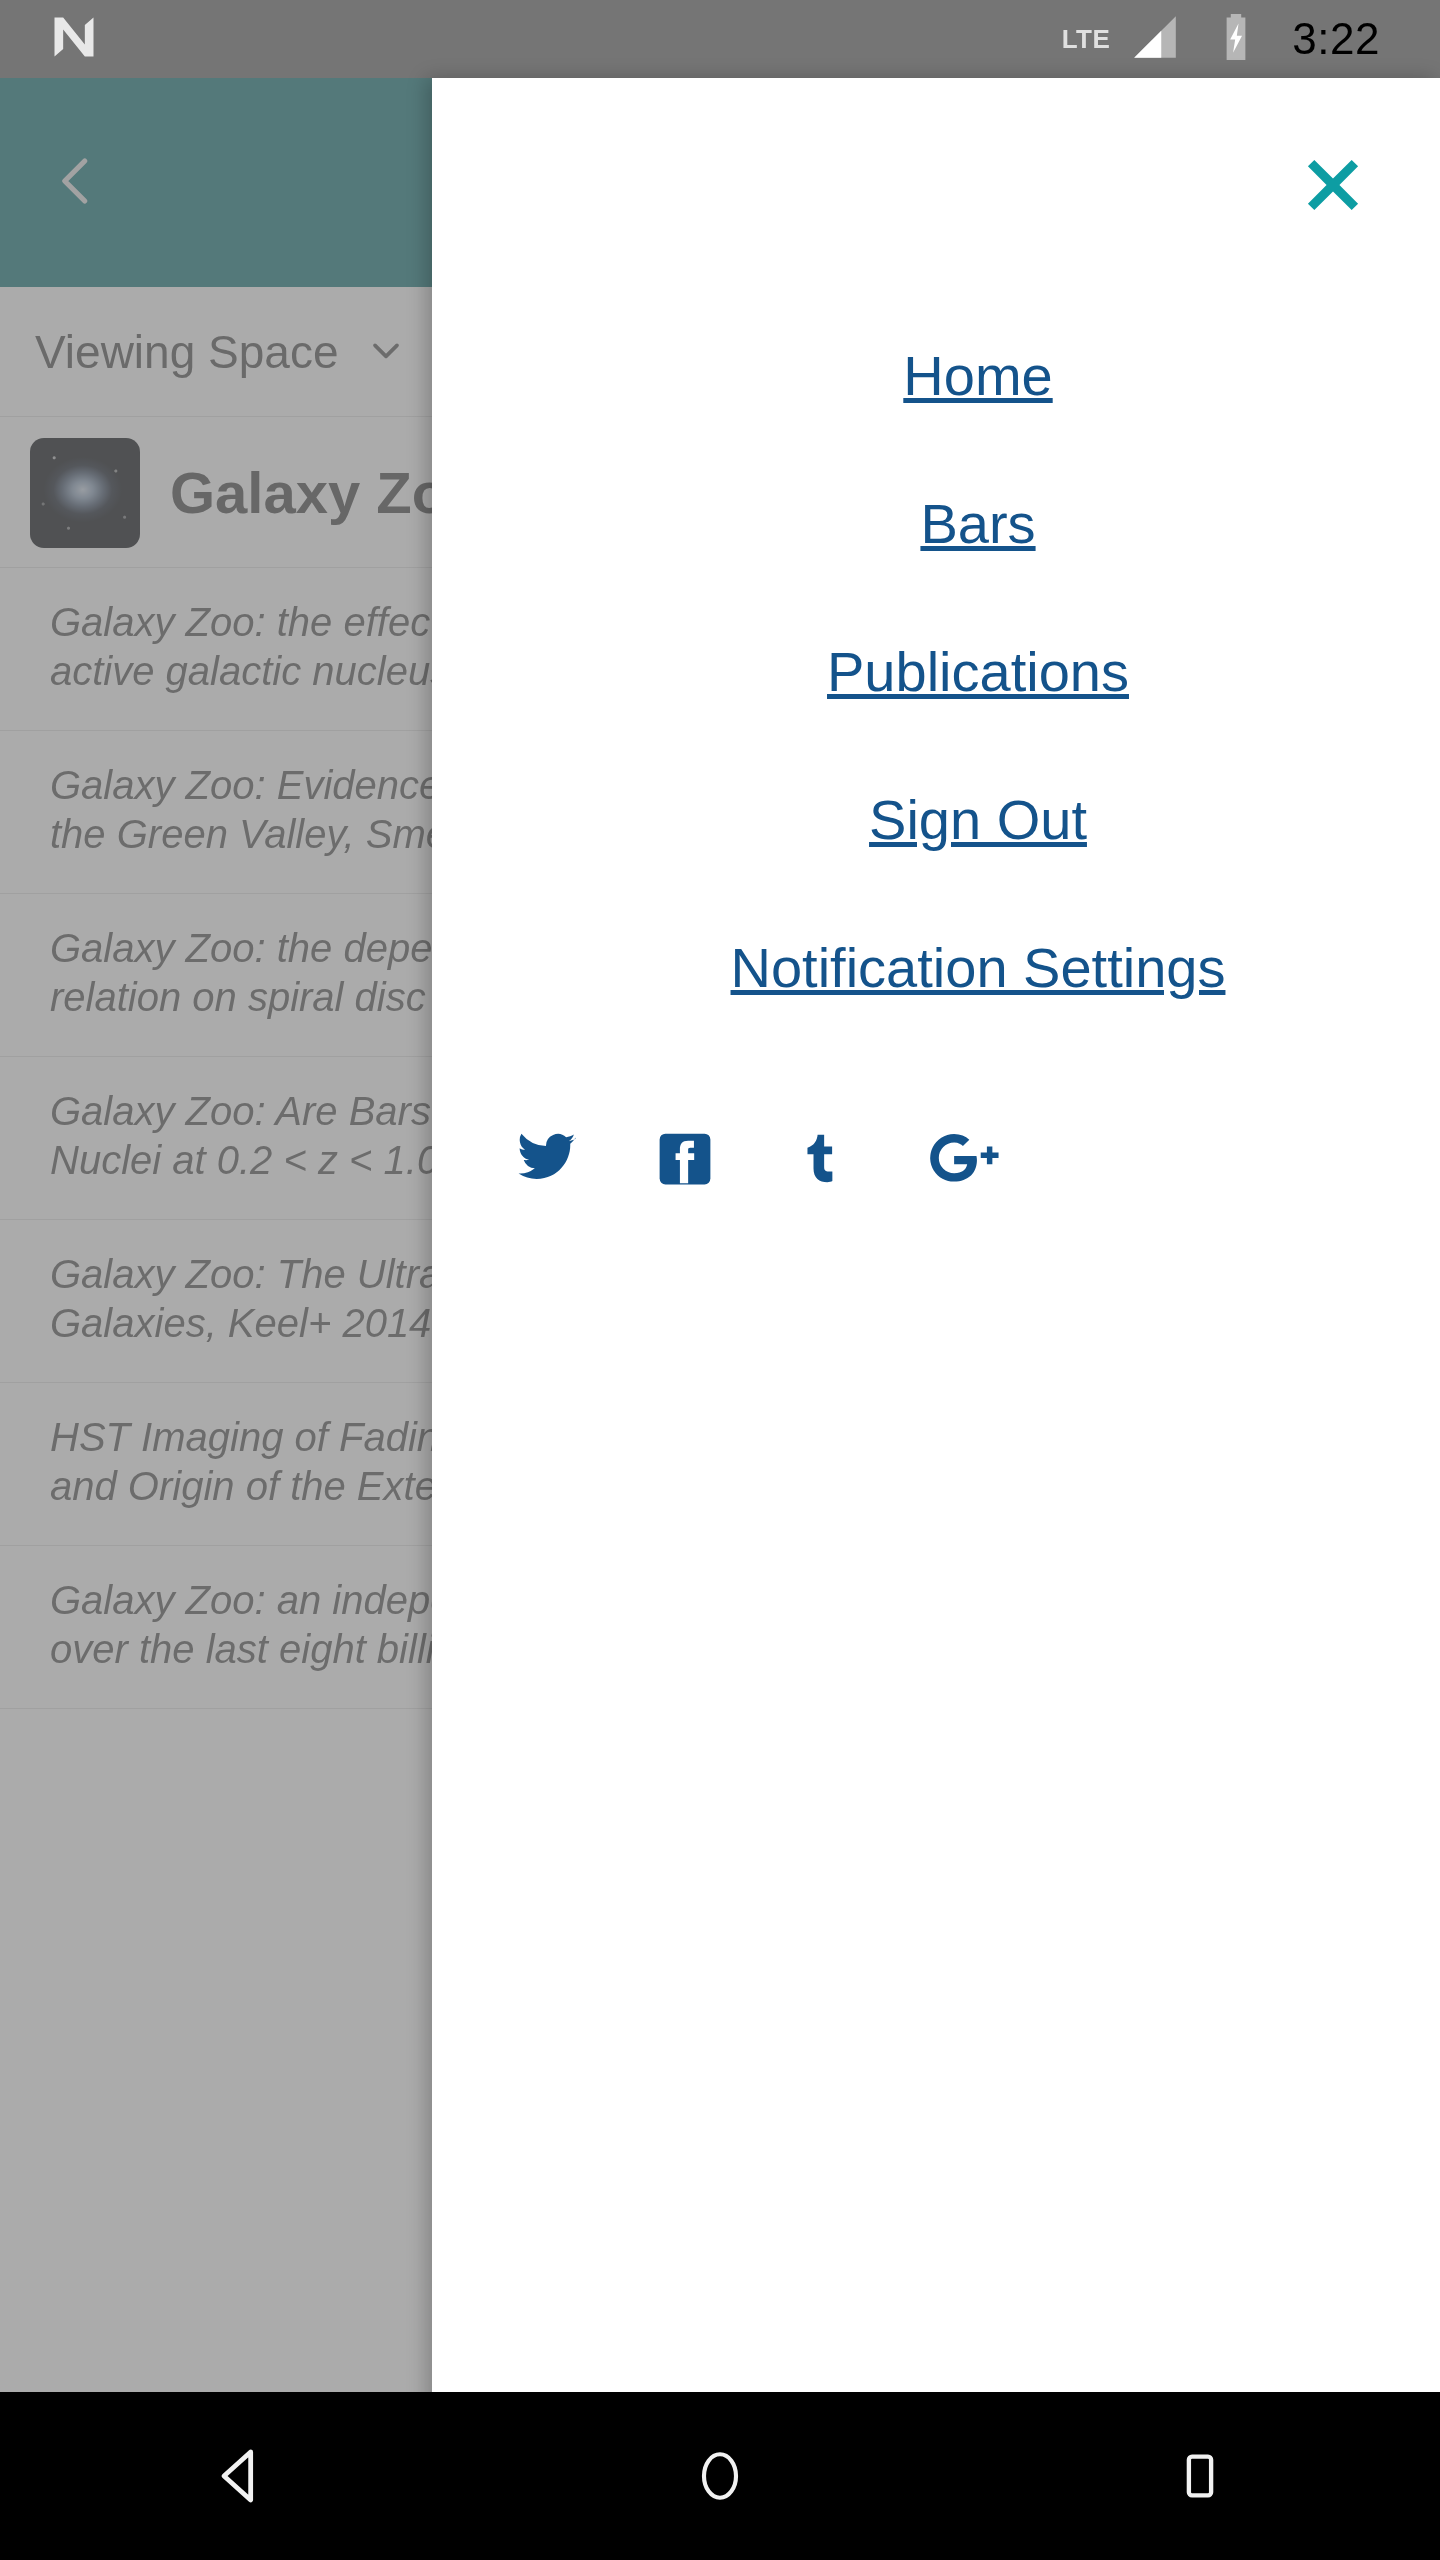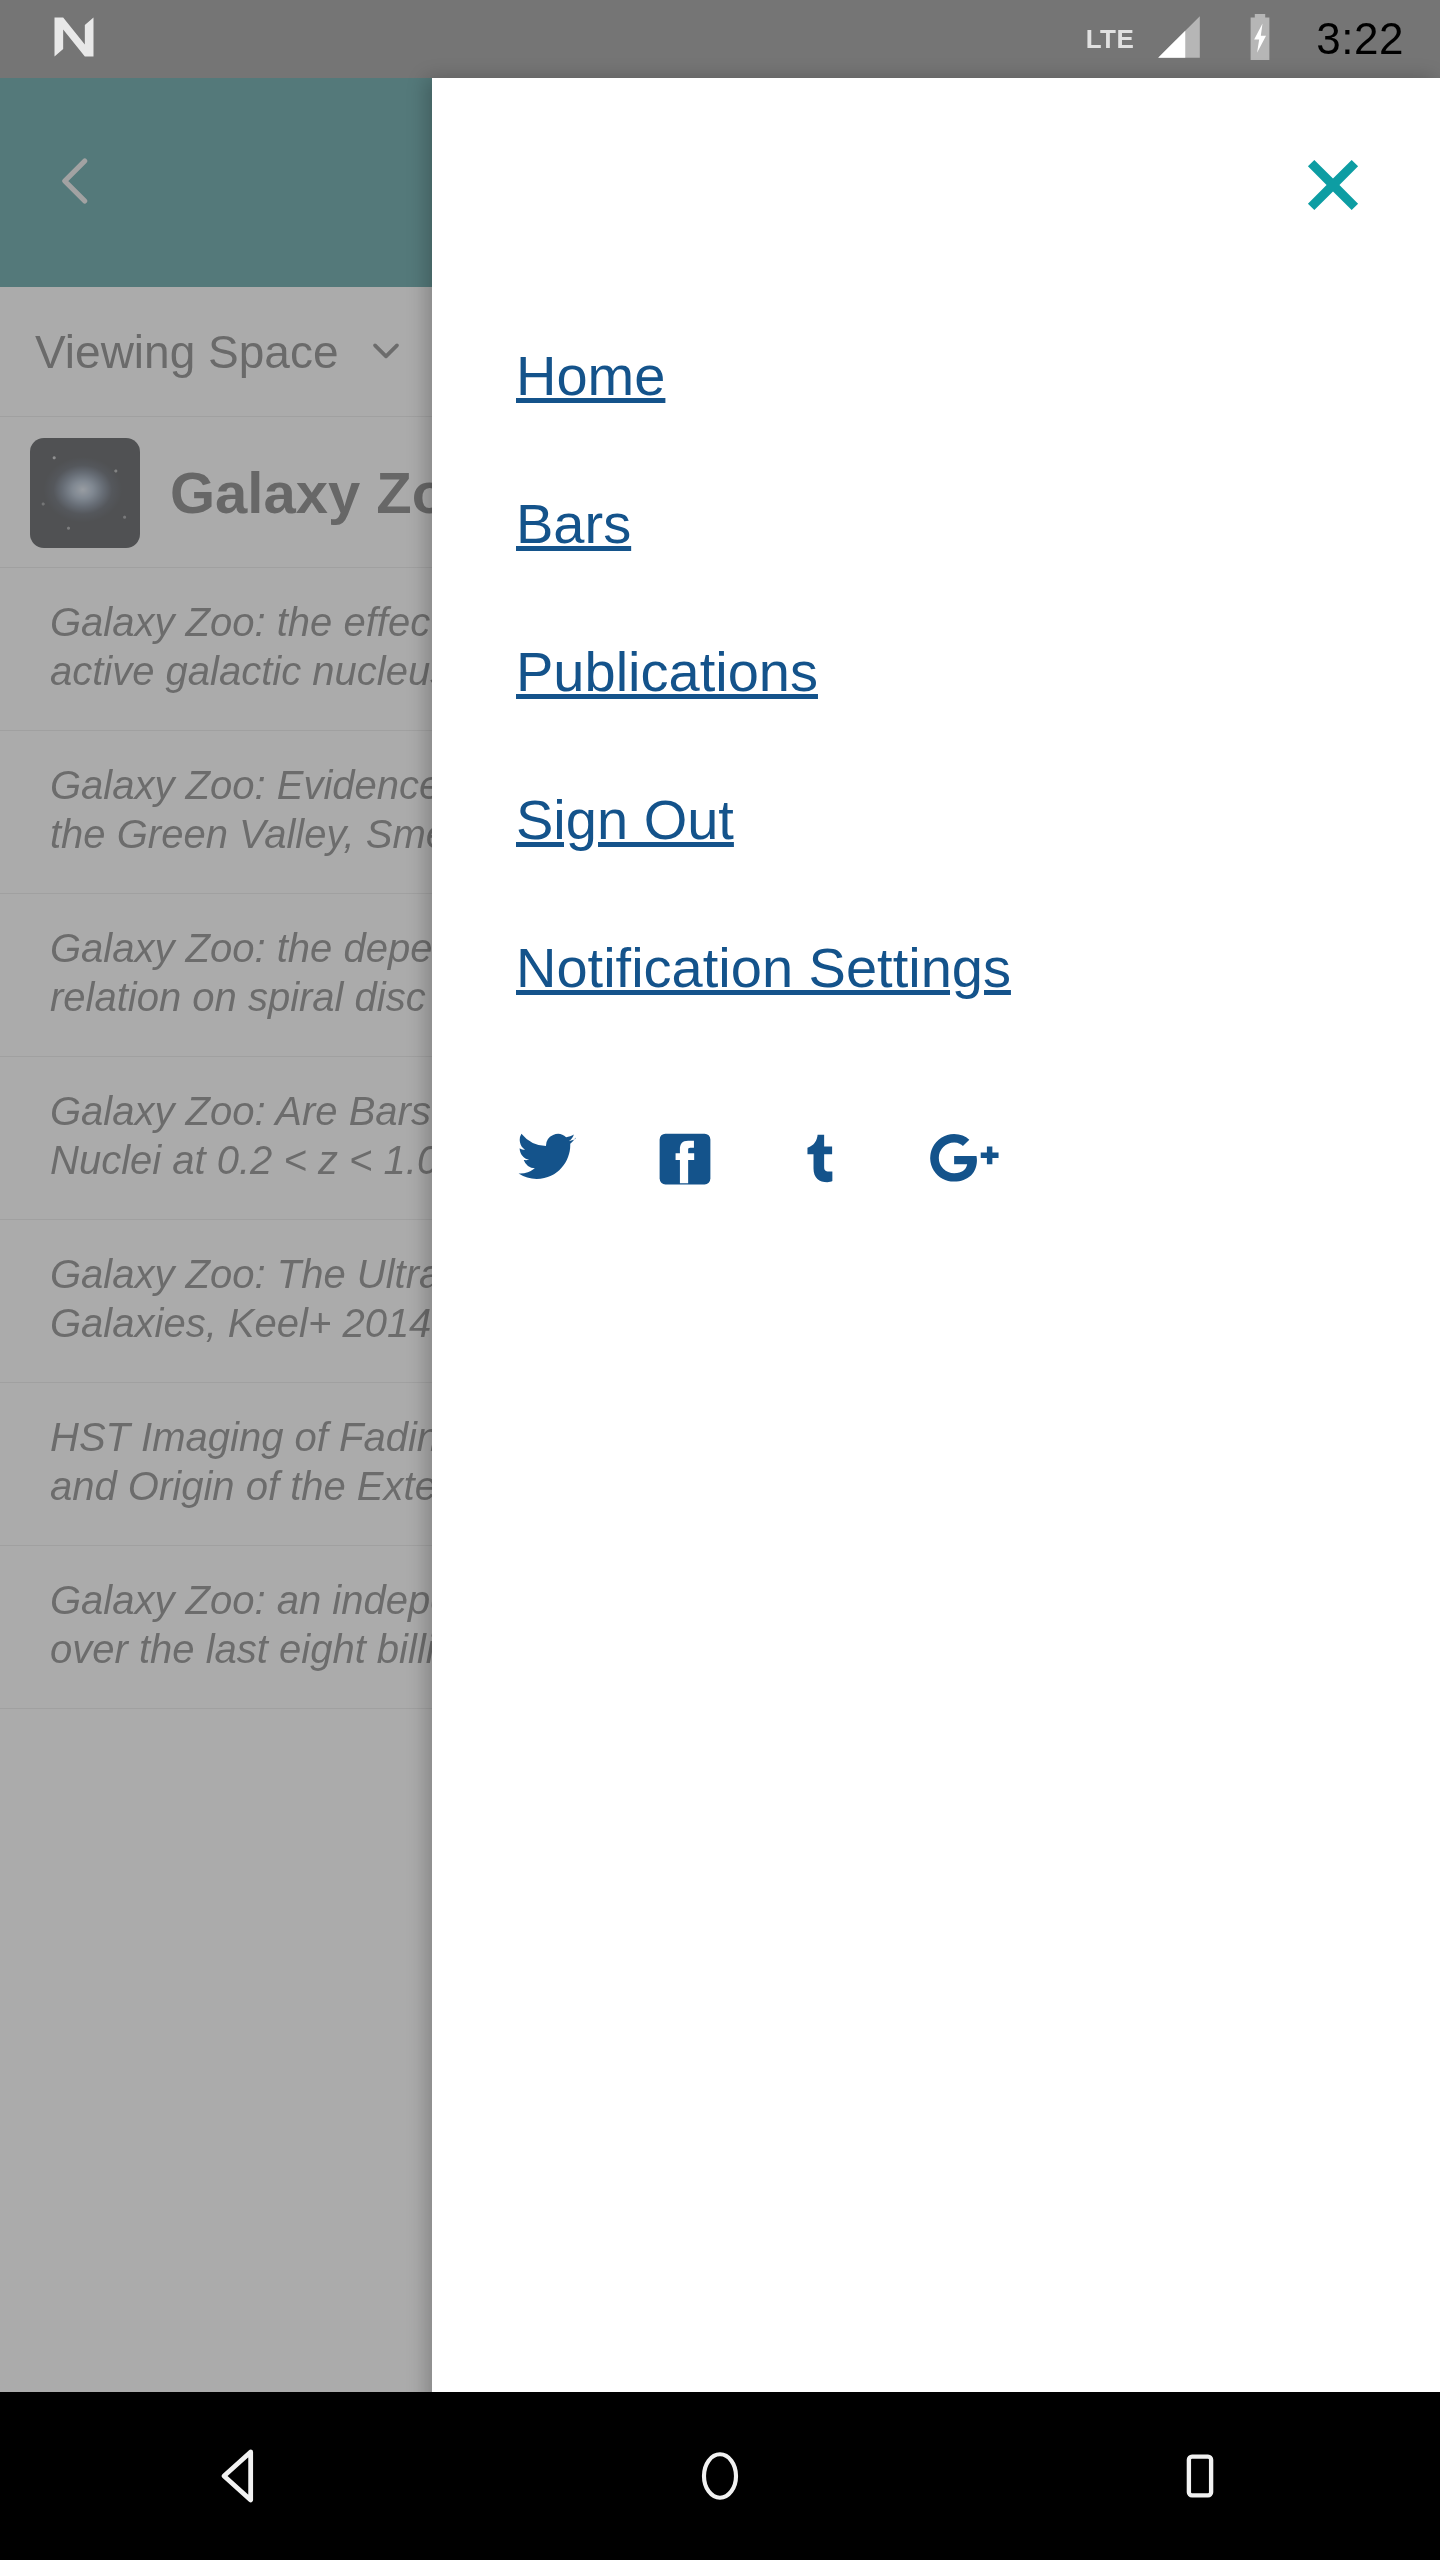--- a/index.html
+++ b/index.html
@@ -11,21 +11,21 @@
   }
   #screen { position:relative; width:1440px; height:2560px; background:#fff; overflow:hidden; }
 
   
   #statusbar {
     position:absolute; left:0; top:0; width:1440px; height:78px;
     background:#757575; display:flex; align-items:center;
   }
   #status-left { padding-left:48px; display:flex; align-items:center; }
   #status-right {
-    margin-left:auto; padding-right:36px;
+    margin-left:auto; padding-right:60px;
     display:flex; align-items:center; gap:34px;
   }
   .sb-icon { display:block; }
   #clock { color:#000000; font-size:44px; letter-spacing:0.5px; line-height:1; }
 
   
   #app-under { position:absolute; left:0; top:78px; width:1440px; height:2314px; background:#fff; }
   #appbar {
     position:absolute; left:0; top:0; width:1440px; height:209px;
     background:#1b7b7f; display:flex; align-items:center;
@@ -76,20 +76,21 @@
   #scrim {
     position:absolute; left:0; top:78px; width:1440px; height:2314px;
     background:rgba(120,120,120,0.62); pointer-events:none;
   }
 
   
   #drawer {
     position:absolute; left:432px; top:78px; width:1008px; height:2444px;
     background:#fff;
     box-shadow:-6px 0 18px rgba(0,0,0,0.22);
+    text-align:center;
   }
   #close-btn {
     position:absolute; right:62px; top:62px;
     width:90px; height:90px; display:flex; align-items:center; justify-content:center;
   }
   #menu { position:absolute; left:84px; top:270px; right:0; }
   .menu-item {
     display:block; font-size:56px; color:#14538b;
     line-height:1; padding:0; margin-bottom:92px; white-space:nowrap;
   }

